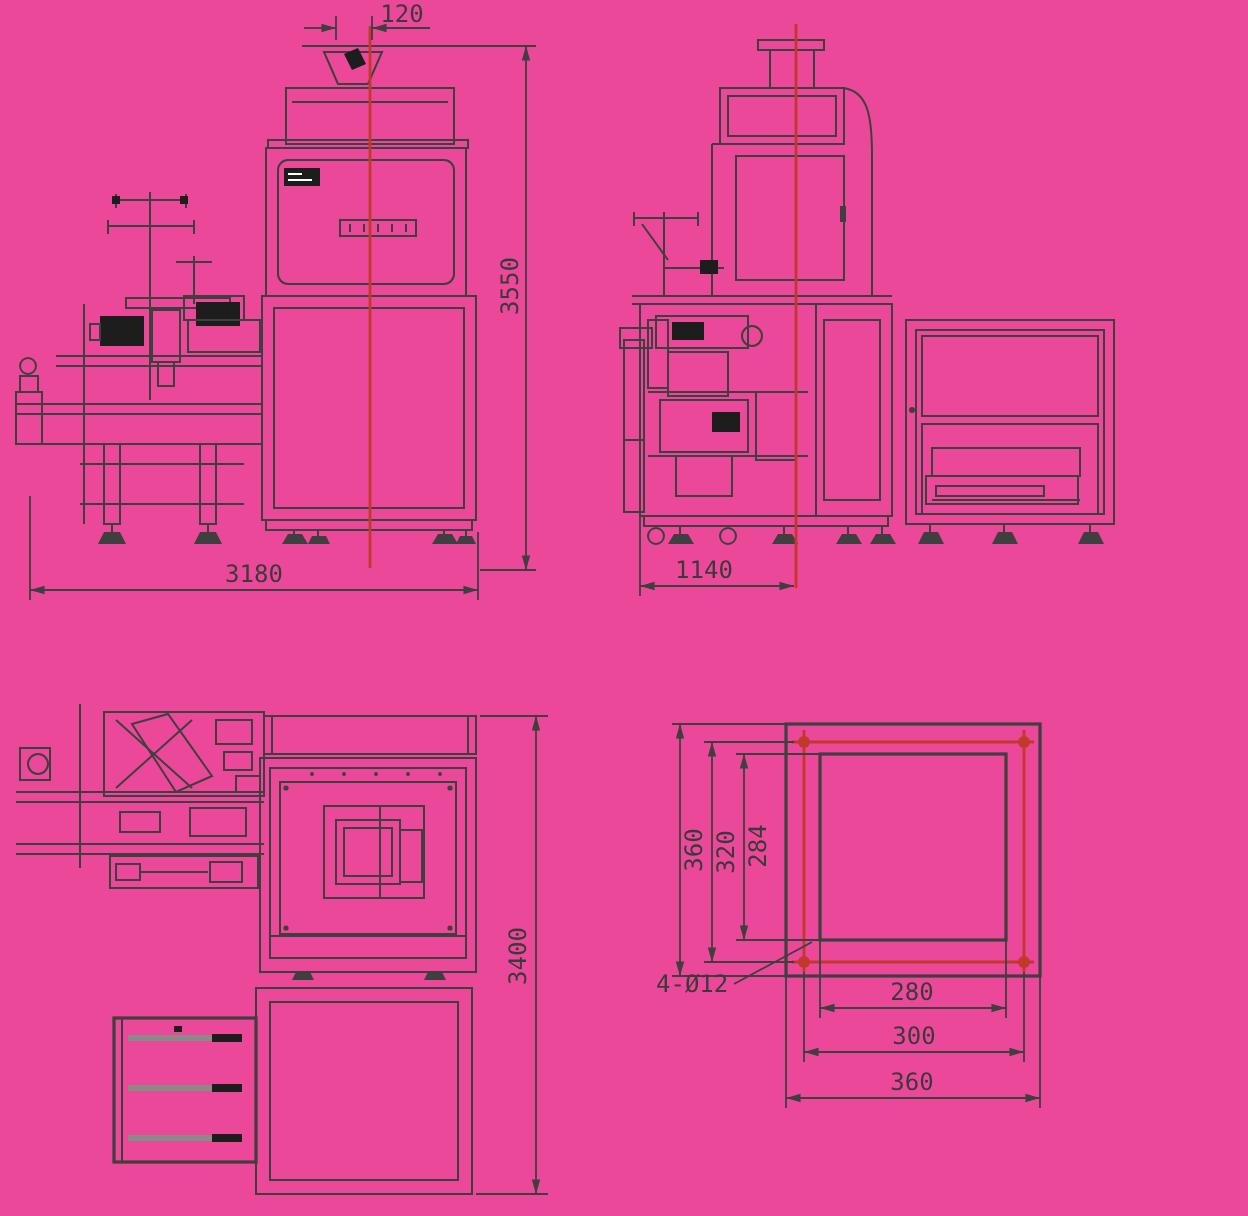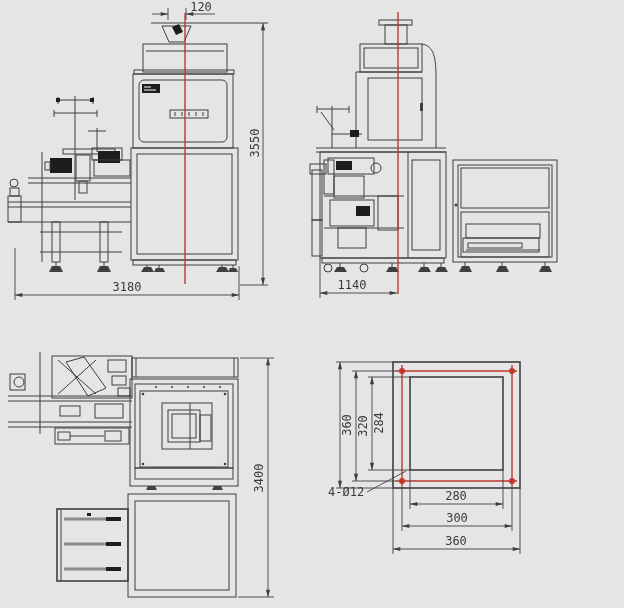--- a/index.html
+++ b/index.html
@@ -1,18 +1,18 @@
 <!DOCTYPE html>
 <html style="--line: #3f3f3f; --red: #c0392b;"><head>
 <meta charset="utf-8">
 <style>
   :root { --line:#3f3f3f; --red:#c0392b; --gray:#8a8a8a; --dark:#1d1d1d; }
   html,body { margin:0; padding:0; background:#ffffff; }
   #canvas {
-    position:relative; width:624px; height:608px; background:#e5e5e5;
+    position:relative; width:624px; height:608px; background:#ec4899;
     font-family:"DejaVu Sans Mono", monospace; overflow:hidden;
   }
   svg { position:absolute; left:0; top:0; }
   svg .ln  { stroke:var(--line); fill:none; stroke-width:1; }
   svg .ln2 { stroke:var(--line); fill:none; stroke-width:1.6; }
   svg .lnf { fill:var(--line); stroke:none; }
   svg .dk  { fill:var(--dark); stroke:none; }
   svg .rd  { stroke:var(--red); fill:none; stroke-width:1.4; }
   svg .rdf { fill:var(--red); stroke:none; }
   svg .gr  { stroke:var(--gray); fill:none; }

